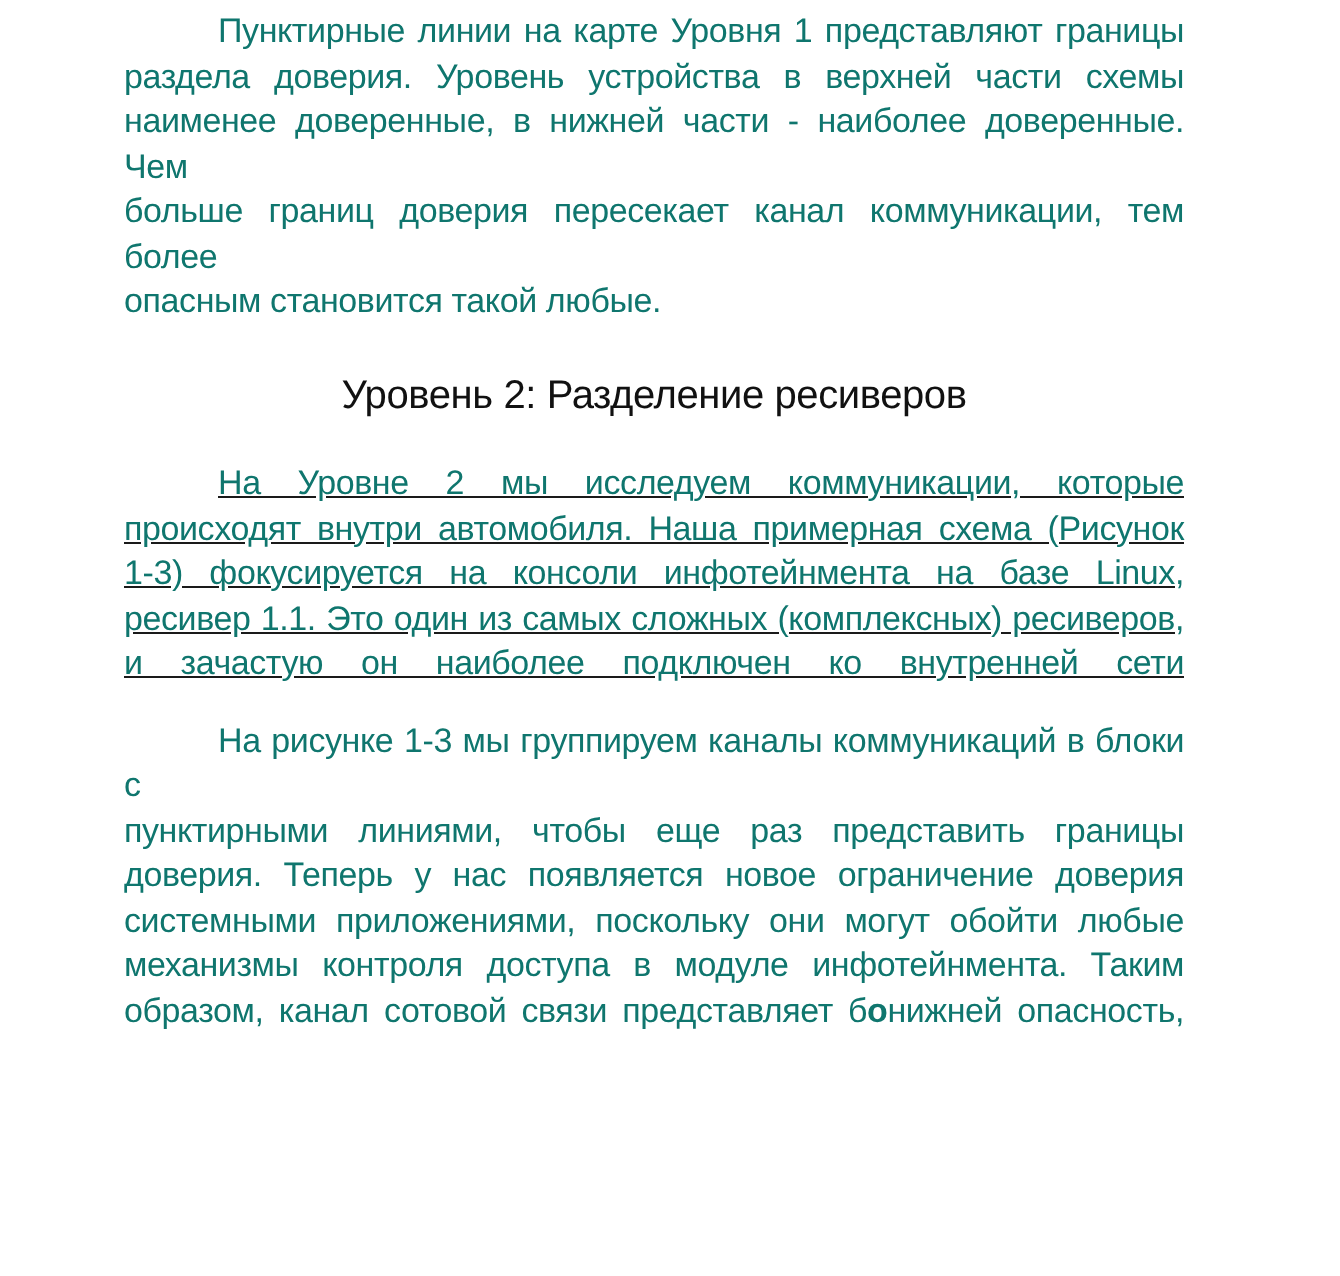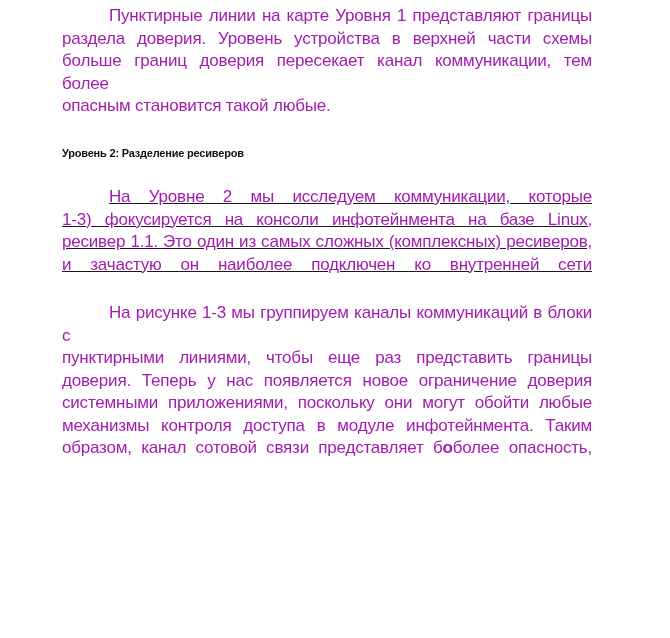--- a/index.html
+++ b/index.html
@@ -16,67 +16,70 @@
     font-family: "Liberation Sans", "DejaVu Sans", sans-serif;
     color: #1a1a1a;
   }
   .content {
     padding: 5px 78px 0 62px; 
   }
   .para { margin: 0; }
   .para + .heading { margin-top: 24px; }
   .heading {
     margin: 24px 0 0 0;
-    font-size: 11px;
+    font-size: 20px;
     line-height: 22.5px;
-    font-weight: 700;
+    font-weight: 400;
     letter-spacing: -0.2px;
     color: #111111;
+    text-align: center;
   }
   .para-2 { margin-top: 22px; text-decoration: underline; }
-  .para-3 { margin-top: 26px; }
+  .para-3 { margin-top: 16px; }
   .line {
     font-size: 17px;
     line-height: 22.5px;
     letter-spacing: -0.2px;
     text-align: justify;
     text-align-last: justify;
     text-justify: inter-word;
     white-space: normal;
-    color: #a21caf;
+    color: #0f766e;
   }
   .line.first { text-indent: 47px; }
   .line.last  { text-align-last: left; }
   .bold-o { font-weight: 700; }
 </style>
 </head>
 <body>
 
 <div class="page">
   <div class="content">
 
     <div class="para para-1">
         <div class="line first">Пунктирные линии на карте Уровня 1 представляют границы</div>
         <div class="line">раздела доверия. Уровень устройства в верхней части схемы</div>
+        <div class="line">наименее доверенные, в нижней части - наиболее доверенные. Чем</div>
         <div class="line">больше границ доверия пересекает канал коммуникации, тем более</div>
         <div class="line last">опасным становится такой любые.</div>
       </div>
 
     <h2 class="heading">Уровень 2: Разделение ресиверов</h2>
 
     <div class="para para-2">
         <div class="line first">На Уровне 2 мы исследуем коммуникации, которые</div>
+        <div class="line">происходят внутри автомобиля. Наша примерная схема (Рисунок</div>
         <div class="line">1-3) фокусируется на консоли инфотейнмента на базе Linux,</div>
         <div class="line">ресивер 1.1. Это один из самых сложных (комплексных) ресиверов,</div>
         <div class="line">и зачастую он наиболее подключен ко внутренней сети</div>
       </div>
 
     <div class="para para-3">
         <div class="line first">На рисунке 1-3 мы группируем каналы коммуникаций в блоки с</div>
         <div class="line">пунктирными линиями, чтобы еще раз представить границы</div>
         <div class="line">доверия. Теперь у нас появляется новое ограничение доверия</div>
         <div class="line">системными приложениями, поскольку они могут обойти любые</div>
         <div class="line">механизмы контроля доступа в модуле инфотейнмента. Таким</div>
-        <div class="line"><span>образом, канал сотовой связи представляет б</span><span class="bold-o">о</span><span>более опасность,</span></div>
+        <div class="line"><span>образом, канал сотовой связи представляет б</span><span class="bold-o">о</span><span>нижней опасность,</span></div>
       </div>
 
   </div>
 </div>
 
 </body></html>

